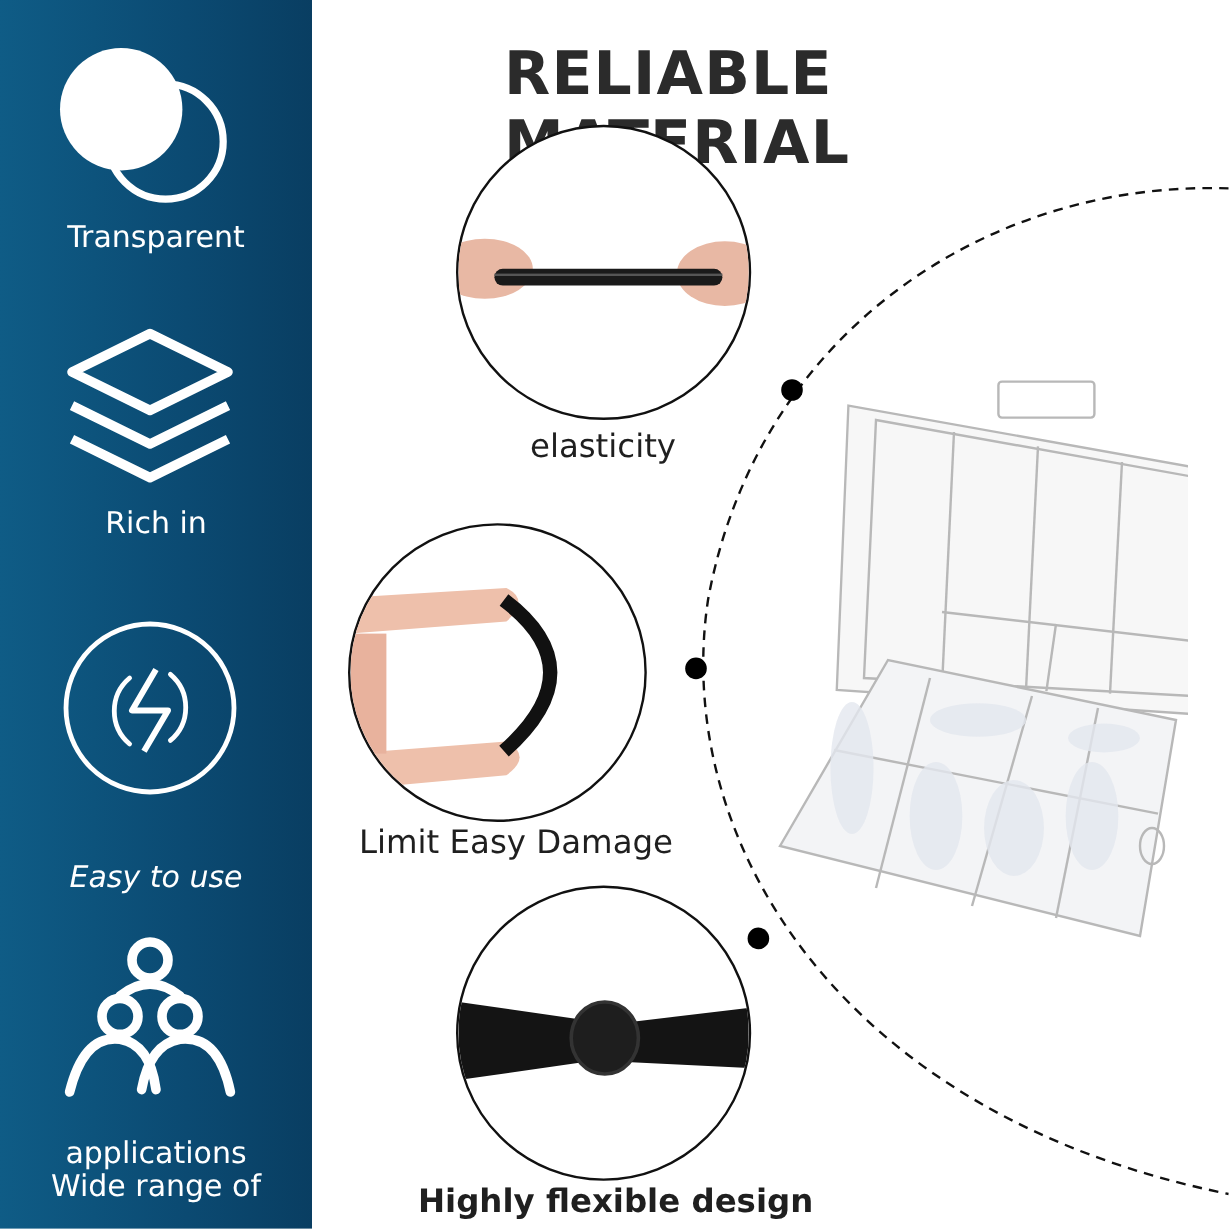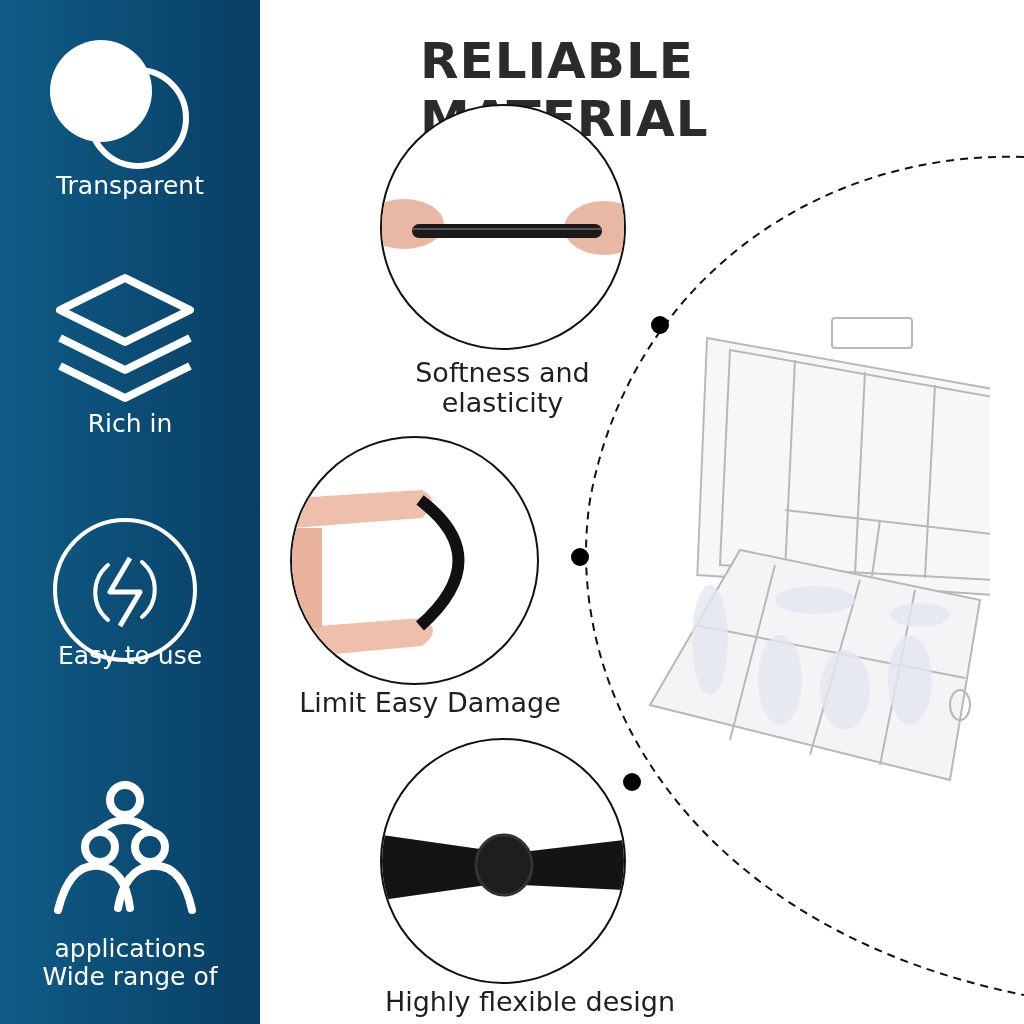--- a/index.html
+++ b/index.html
@@ -3,21 +3,21 @@
   <meta charset="utf-8">
   <style>
     html, body { margin:0; padding:0; }
     body { width:1024px; height:1024px; overflow:hidden; background:#ffffff; position:relative;
            font-family:"DejaVu Sans", sans-serif; }
     .sidebar { position:absolute; left:0; top:0; width:260px; height:1024px;
                background:linear-gradient(90deg,#0f5c86 0%,#0b4a72 60%,#093e62 100%); }
     .sidebar-gap { position:absolute; left:260px; top:0; width:6px; height:1024px; background:#ffffff; }
     .feature { position:absolute; left:0; width:260px; text-align:center; color:#ffffff; }
     .feature .icon { position:absolute; left:0; width:260px; }
-    .feature .label { position:absolute; left:0; width:260px; font-size:25px; line-height:28px; color:#ffffff; }
+    .feature .label { position:absolute; left:0; width:260px; font-size:25px; line-height:28px; color:#ffffff;margin-top:12px; }
     .title { position:absolute; left:420px; top:32px; width:560px; font-size:50px; font-weight:bold;
              color:#2b2b2b; letter-spacing:1px; }
     .photo { position:absolute; border:2px solid #111; border-radius:50%; background:#fff; overflow:hidden; }
     .caption { position:absolute; font-size:27px; color:#1f1f1f; text-align:center; line-height:30px; }
     .arc-layer { position:absolute; left:0; top:0; width:1024px; height:1024px; pointer-events:none; }
   </style>
 </head>
 <body>
 
 <div class="sidebar"></div>
@@ -44,21 +44,21 @@
   </div>
 </div>
 
 <div class="feature" style="top:0;">
   <svg class="icon" style="top:510px;" width="260" height="160" viewBox="0 0 260 160">
     <circle cx="125" cy="80" r="70" fill="none" stroke="#fff" stroke-width="4"></circle>
     <path d="M108,55 A36,36 0 0 0 108,110" fill="none" stroke="#fff" stroke-width="4" stroke-linecap="round"></path>
     <path d="M142,52 A36,36 0 0 1 142,107" fill="none" stroke="#fff" stroke-width="4" stroke-linecap="round"></path>
     <polyline points="130,48 110,82 140,82 120,116" fill="none" stroke="#fff" stroke-width="5" stroke-linejoin="round"></polyline>
   </svg>
-  <div class="label" style="top:642px;">
+  <div class="label" style="top:705px;font-style:italic;">
     <div>Easy to use</div>
   </div>
 </div>
 
 <div class="feature" style="top:0;">
   <svg class="icon" style="top:780px;" width="260" height="140" viewBox="0 0 260 140">
     <circle cx="125" cy="20" r="15" fill="none" stroke="#fff" stroke-width="8"></circle>
     <circle cx="100" cy="67" r="15" fill="none" stroke="#fff" stroke-width="8"></circle>
     <circle cx="150" cy="67" r="15" fill="none" stroke="#fff" stroke-width="8"></circle>
     <path d="M100,50 Q125,30 150,50" fill="none" stroke="#fff" stroke-width="8" stroke-linecap="round"></path>
@@ -82,42 +82,41 @@
 
 <div class="photo" style="left:380px; top:104px; width:242px; height:242px;">
   <svg width="242" height="242" viewBox="0 0 242 242">
     <ellipse cx="22" cy="118" rx="40" ry="25" fill="#e8b8a4"></ellipse>
     <ellipse cx="222" cy="122" rx="40" ry="27" fill="#e8b8a4"></ellipse>
     <rect x="30" y="118" width="190" height="14" rx="7" fill="#1a1a1a"></rect>
     <rect x="30" y="122" width="190" height="2" fill="#555"></rect>
   </svg>
 </div>
 <div class="caption" style="left:380px; top:358px; width:245px;">
-  <div>Softness and</div>
   <div>elasticity</div>
 </div>
 
 <div class="photo" style="left:290px; top:436px; width:245px; height:245px;">
   <svg width="245" height="245" viewBox="0 0 245 245">
     <path d="M0,60 L130,52 Q150,62 130,80 L0,90 Z" fill="#eec0ab"></path>
     <path d="M0,190 L130,180 Q152,192 130,208 L0,220 Z" fill="#eec0ab"></path>
     <rect x="0" y="90" width="30" height="100" fill="#e8b29d"></rect>
     <path d="M128,62 Q205,120 128,188" fill="none" stroke="#111" stroke-width="12"></path>
   </svg>
 </div>
 <div class="caption" style="left:280px; top:688px; width:300px;">Limit Easy Damage</div>
 
 <div class="photo" style="left:380px; top:738px; width:242px; height:242px;">
   <svg width="242" height="242" viewBox="0 0 242 242">
     <path d="M0,95 L105,110 L105,145 L0,160 Z" fill="#141414"></path>
     <path d="M242,100 L140,112 L140,145 L242,150 Z" fill="#141414"></path>
     <ellipse cx="122" cy="125" rx="28" ry="30" fill="#1e1e1e" stroke="#333" stroke-width="3"></ellipse>
   </svg>
 </div>
-<div class="caption" style="left:360px; top:987px; width:340px;">Highly flexible design</div>
+<div class="caption" style="left:343px; top:987px; width:340px;font-weight:bold;">Highly flexible design</div>
 
 <svg style="position:absolute; left:620px; top:310px;" width="370" height="490" viewBox="0 0 370 490">
   <g fill="none" stroke="#b8b8b8" stroke-width="2">
     <rect x="212" y="8" width="80" height="30" rx="3"></rect>
     <polygon points="100,28 400,80 395,285 90,265" fill="#f7f7f7" transform="translate(-10,0) scale(0.97,1)"></polygon>
     <polygon points="110,40 378,88 374,270 100,255"></polygon>
     <line x1="175" y1="50" x2="165" y2="262"></line>
     <line x1="245" y1="62" x2="235" y2="265"></line>
     <line x1="315" y1="75" x2="305" y2="268"></line>
     <line x1="165" y1="200" x2="372" y2="224"></line>

